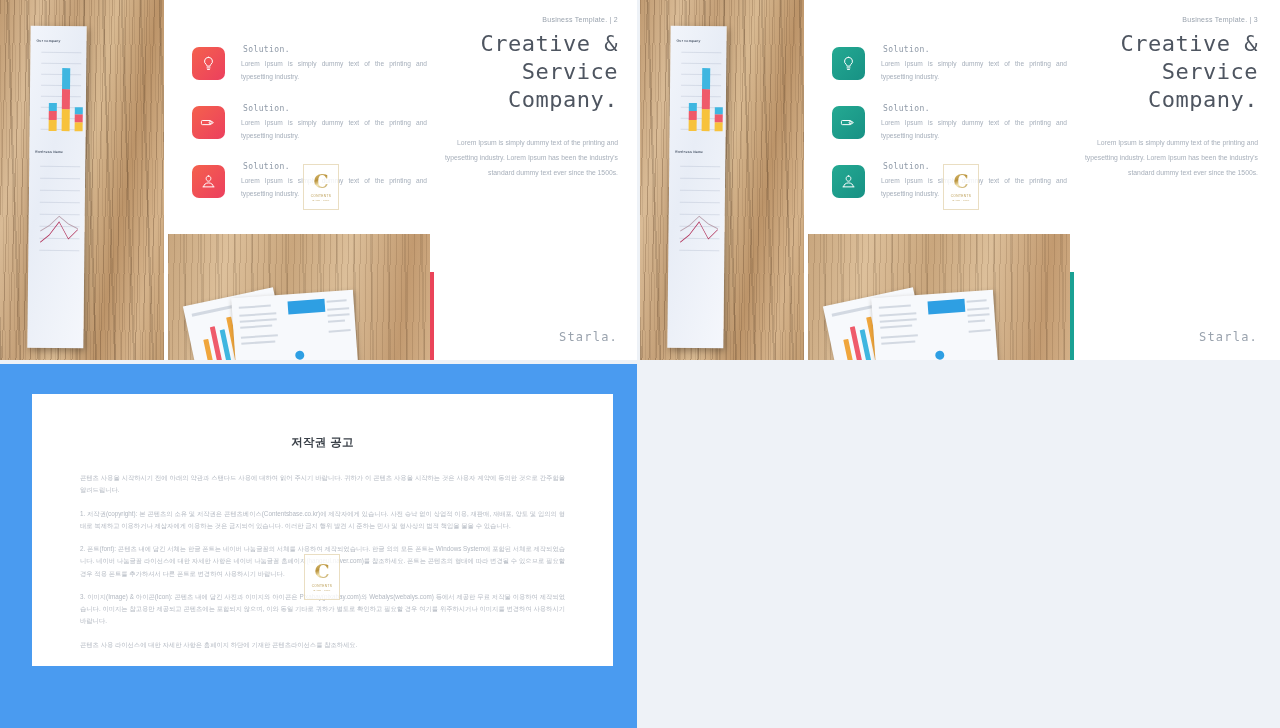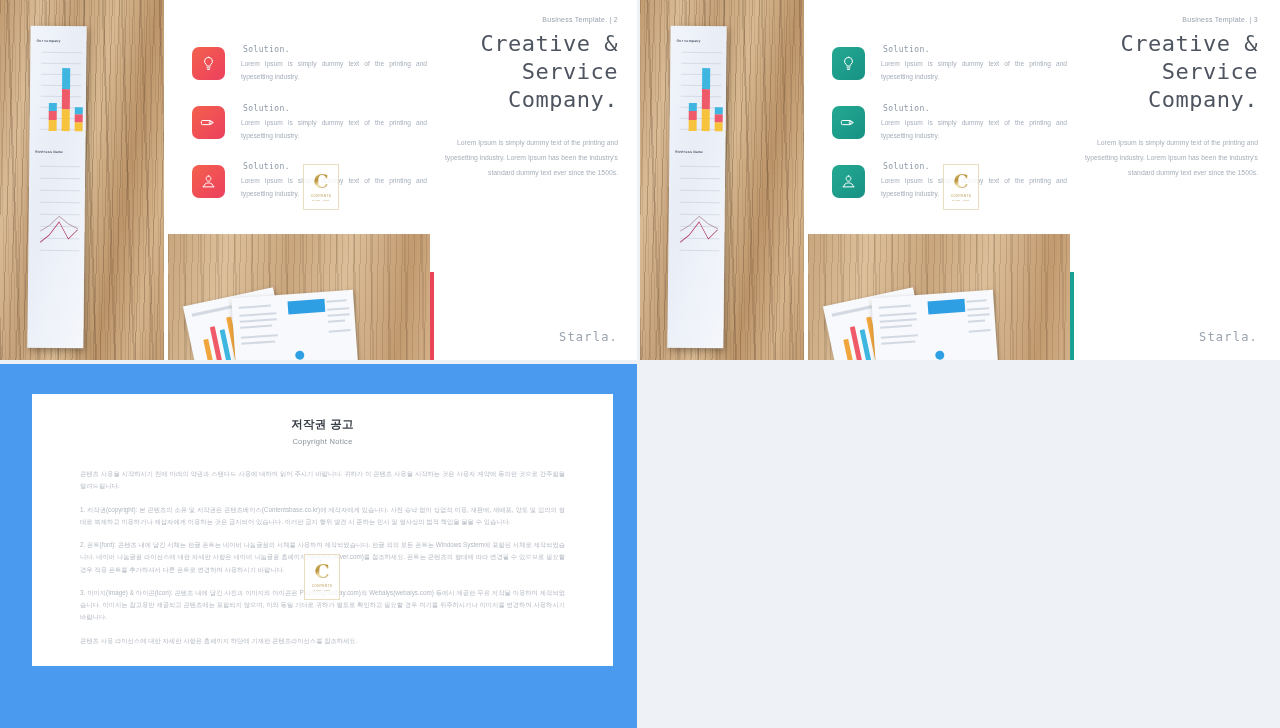--- a/index.html
+++ b/index.html
@@ -104,21 +104,21 @@
     font-family:"DejaVu Serif","Liberation Serif",serif;font-weight:700;font-size:19px;line-height:1;
     background:linear-gradient(155deg,#e8d08c 0%,#b8923c 38%,#f3e3b0 58%,#9c7a2c 100%);
     -webkit-background-clip:text;background-clip:text;color:transparent;
   }
   .stamp .t1{font-size:3.2px;letter-spacing:.4px;color:#b99a4f;margin-top:3px;}
   .stamp .t2{font-size:2.4px;letter-spacing:.3px;color:#c3a congenital;color:#c3a96b;margin-top:1px;}
 
   
   .cpanel{position:absolute;left:0;top:364px;width:637px;height:364px;background:#4a9bf0;}
   .cinner{position:absolute;left:32px;top:30px;width:581px;height:272px;background:#ffffff;overflow:hidden;}
-  .ctitle{margin:23px 0 0;text-align:center;font-size:11.5px;font-weight:700;color:#3a4048;letter-spacing:.3px;}
+  .ctitle{margin:41px 0 0;text-align:center;font-size:11.5px;font-weight:700;color:#3a4048;letter-spacing:.3px;}
   .csub{margin:5px 0 0;text-align:center;font-size:7.5px;color:#8a919b;letter-spacing:.3px;}
   .cbody{margin:22px 48px 0;}
   .cpara{font-size:6.3px;line-height:1.95;color:#b2b8c1;text-align:justify;margin:0 0 11px;}
 
   .rightbg{position:absolute;left:637px;top:364px;width:643px;height:364px;background:#eef2f7;}
   .topgap{position:absolute;left:0;top:360px;width:1280px;height:4px;background:#eef2f7;}
   .seam{position:absolute;left:637px;top:0;width:3px;height:360px;background:#eef2f7;}
 </style>
 </head>
 <body>
@@ -404,21 +404,20 @@
     <div class="accent" style="left:430px;background:#1aa193;"></div>
     <div class="starla">Starla.</div>
   </div>
 
   <div class="seam"></div>
   <div class="topgap"></div>
 
   <div class="cpanel">
     <div class="cinner">
       <div class="ctitle">저작권 공고</div>
-      <div class="csub">Copyright Notice</div>
       <div class="cbody">
         <p class="cpara">콘텐츠 사용을 시작하시기 전에 아래의 약관과 스탠다드 사용에 대하여 읽어 주시기 바랍니다. 귀하가 이 콘텐츠 사용을 시작하는 것은 사용자 계약에 동의한 것으로 간주함을 알려드립니다.</p>
         <p class="cpara">1. 저작권(copyright): 본 콘텐츠의 소유 및 저작권은 콘텐츠베이스(Contentsbase.co.kr)에 제작자에게 있습니다. 사전 승낙 없이 상업적 이용, 재판매, 재배포, 양도 및 임의의 형태로 복제하고 이용하거나 제삼자에게 이용하는 것은 금지되어 있습니다. 이러한 금지 행위 발견 시 준하는 민사 및 형사상의 법적 책임을 물을 수 있습니다.</p>
         <p class="cpara">2. 폰트(font): 콘텐츠 내에 담긴 서체는 한글 폰트는 네이버 나눔글꼴의 서체를 사용하여 제작되었습니다. 한글 외의 모든 폰트는 Windows System에 포함된 서체로 제작되었습니다. 네이버 나눔글꼴 라이선스에 대한 자세한 사항은 네이버 나눔글꼴 홈페이지(hangeul.naver.com)를 참조하세요. 폰트는 콘텐츠의 형태에 따라 변경될 수 있으므로 필요할 경우 적용 폰트를 추가하셔서 다른 폰트로 변경하여 사용하시기 바랍니다.</p>
         <p class="cpara">3. 이미지(Image) &amp; 아이콘(Icon): 콘텐츠 내에 담긴 사진과 이미지와 아이콘은 Pixabay(pixabay.com)와 Webalys(webalys.com) 등에서 제공한 무료 저작물 이용하여 제작되었습니다. 이미지는 참고용만 제공되고 콘텐츠에는 포함되지 않으며, 이와 동일 기타로 귀하가 별도로 확인하고 필요할 경우 여기를 위주하시거나 이미지를 변경하여 사용하시기 바랍니다.</p>
         <p class="cpara">콘텐츠 사용 라이선스에 대한 자세한 사항은 홈페이지 하단에 기재한 콘텐츠라이선스를 참조하세요.</p>
       </div>
       <div class="stamp" style="left:272px;top:160px;">
         <div class="g">C</div>
         <div class="t1">CONTENTS</div>

